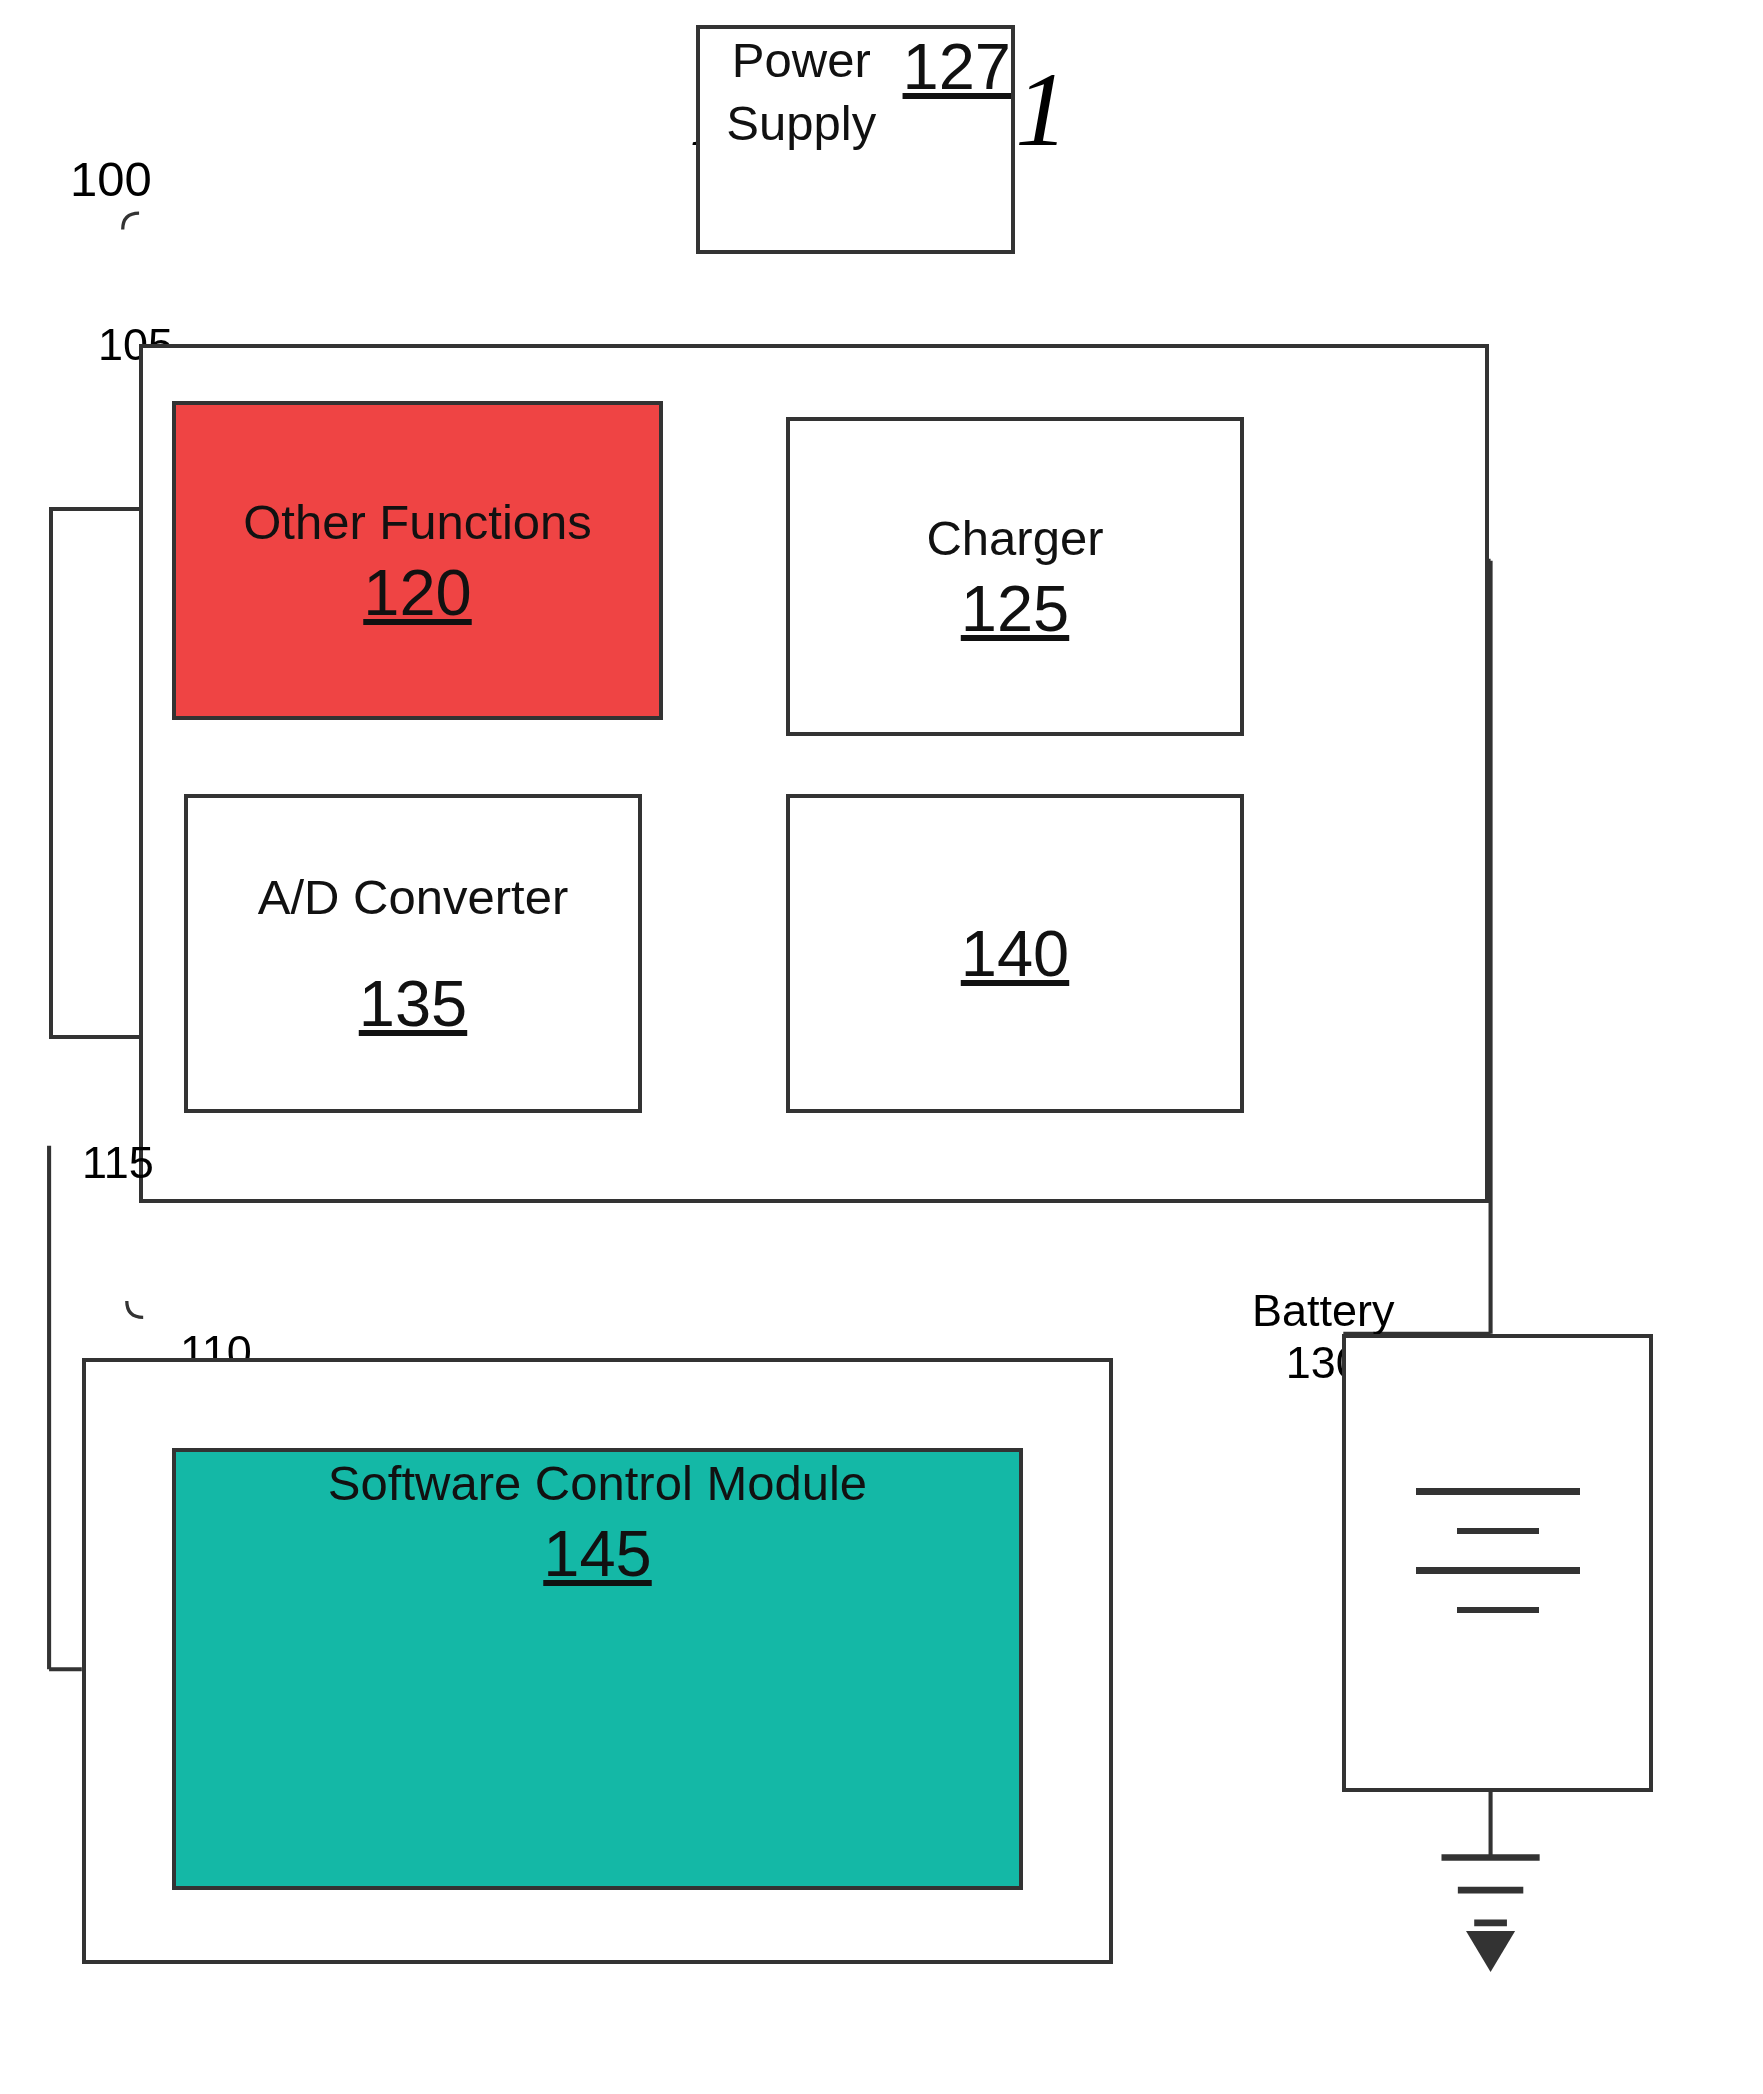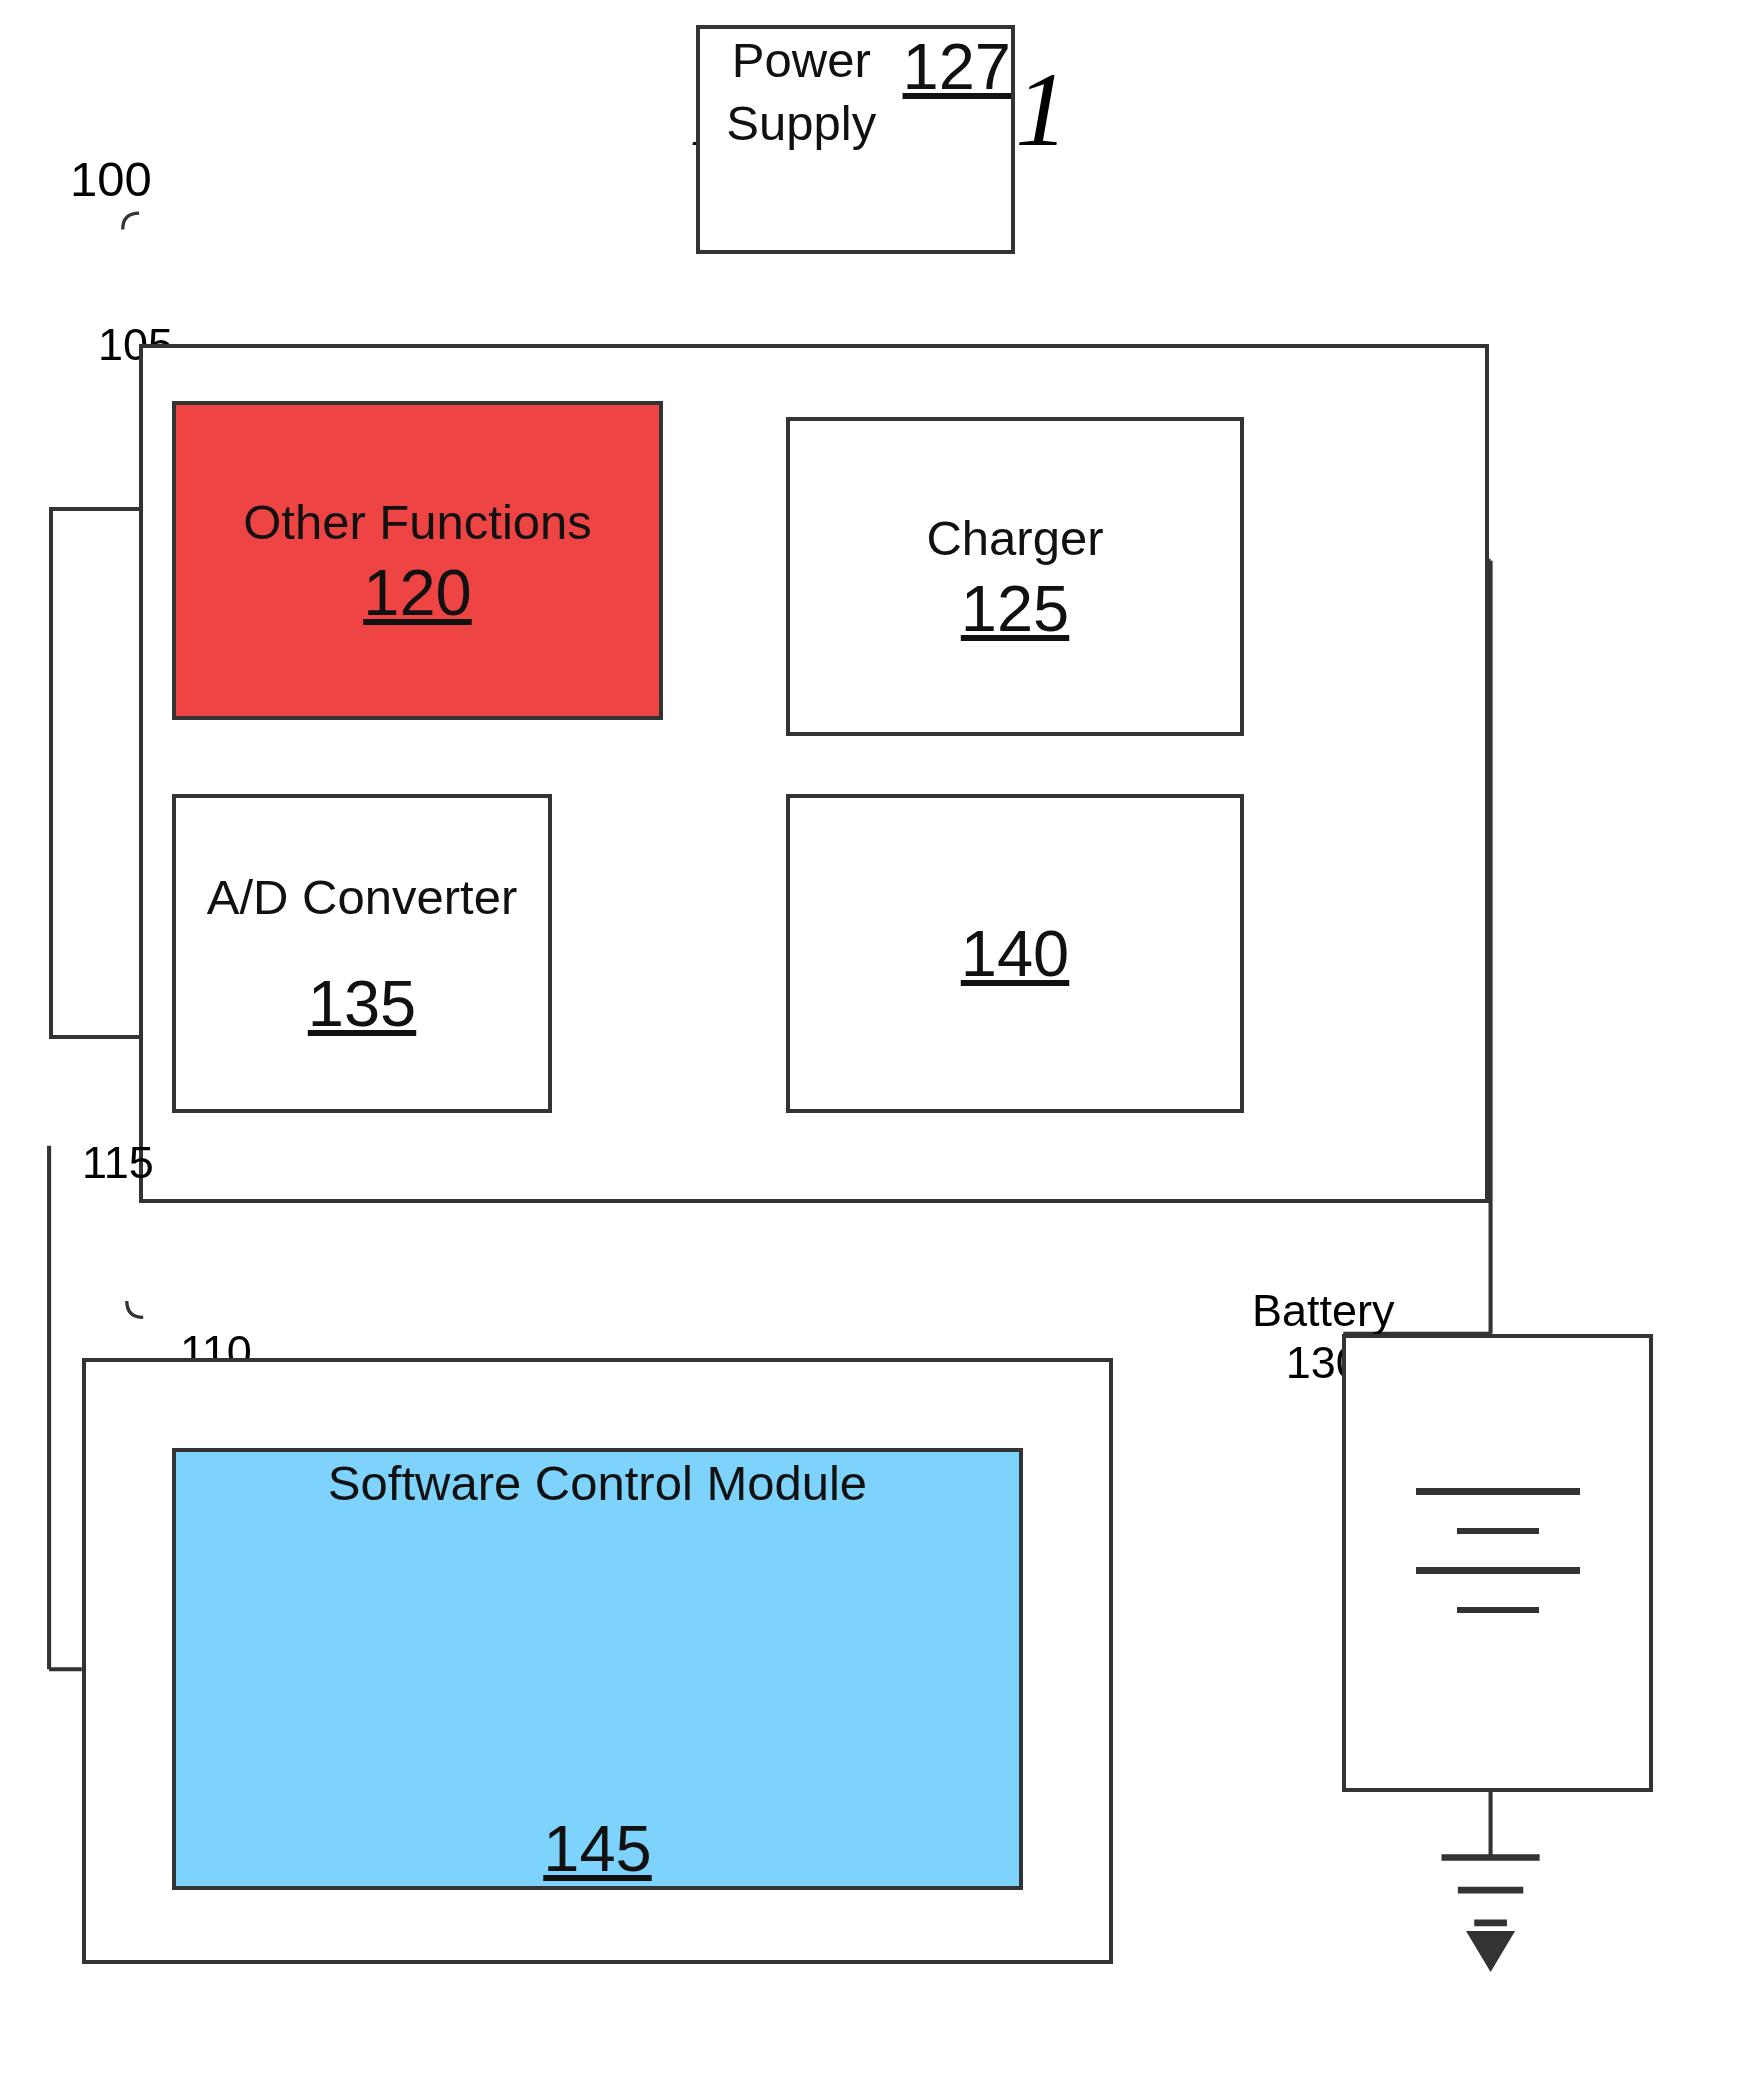--- a/index.html
+++ b/index.html
@@ -84,22 +84,22 @@
       align-items: center;
       justify-content: center;
       background: #fff;
       margin-top: 16px;
     }
 
     
     .ad-converter-box {
       position: absolute;
       top: 794px;
-      left: 172px;
-      width: 380px;
+      left: 184px;
+      width: 458px;
       height: 319px;
       border: 4.1px solid #333;
       display: flex;
       flex-direction: column;
       align-items: center;
       justify-content: center;
       background: #fff;
       gap: 36px;
     }
 
@@ -205,22 +205,22 @@
     .software-inner-box {
       position: absolute;
       top: 1448px;
       left: 172px;
       width: 851px;
       height: 442px;
       border: 4.1px solid #333;
       display: flex;
       flex-direction: column;
       align-items: center;
-      justify-content: space-between;
-      background: #7dd3fc;
+      justify-content: flex-start;
+      background: #14b8a6;
     }
 
     .box-text {
       font-size: 49px;
       text-align: center;
       line-height: 1.3;
       color: #111;
     }
 
     .box-number {

